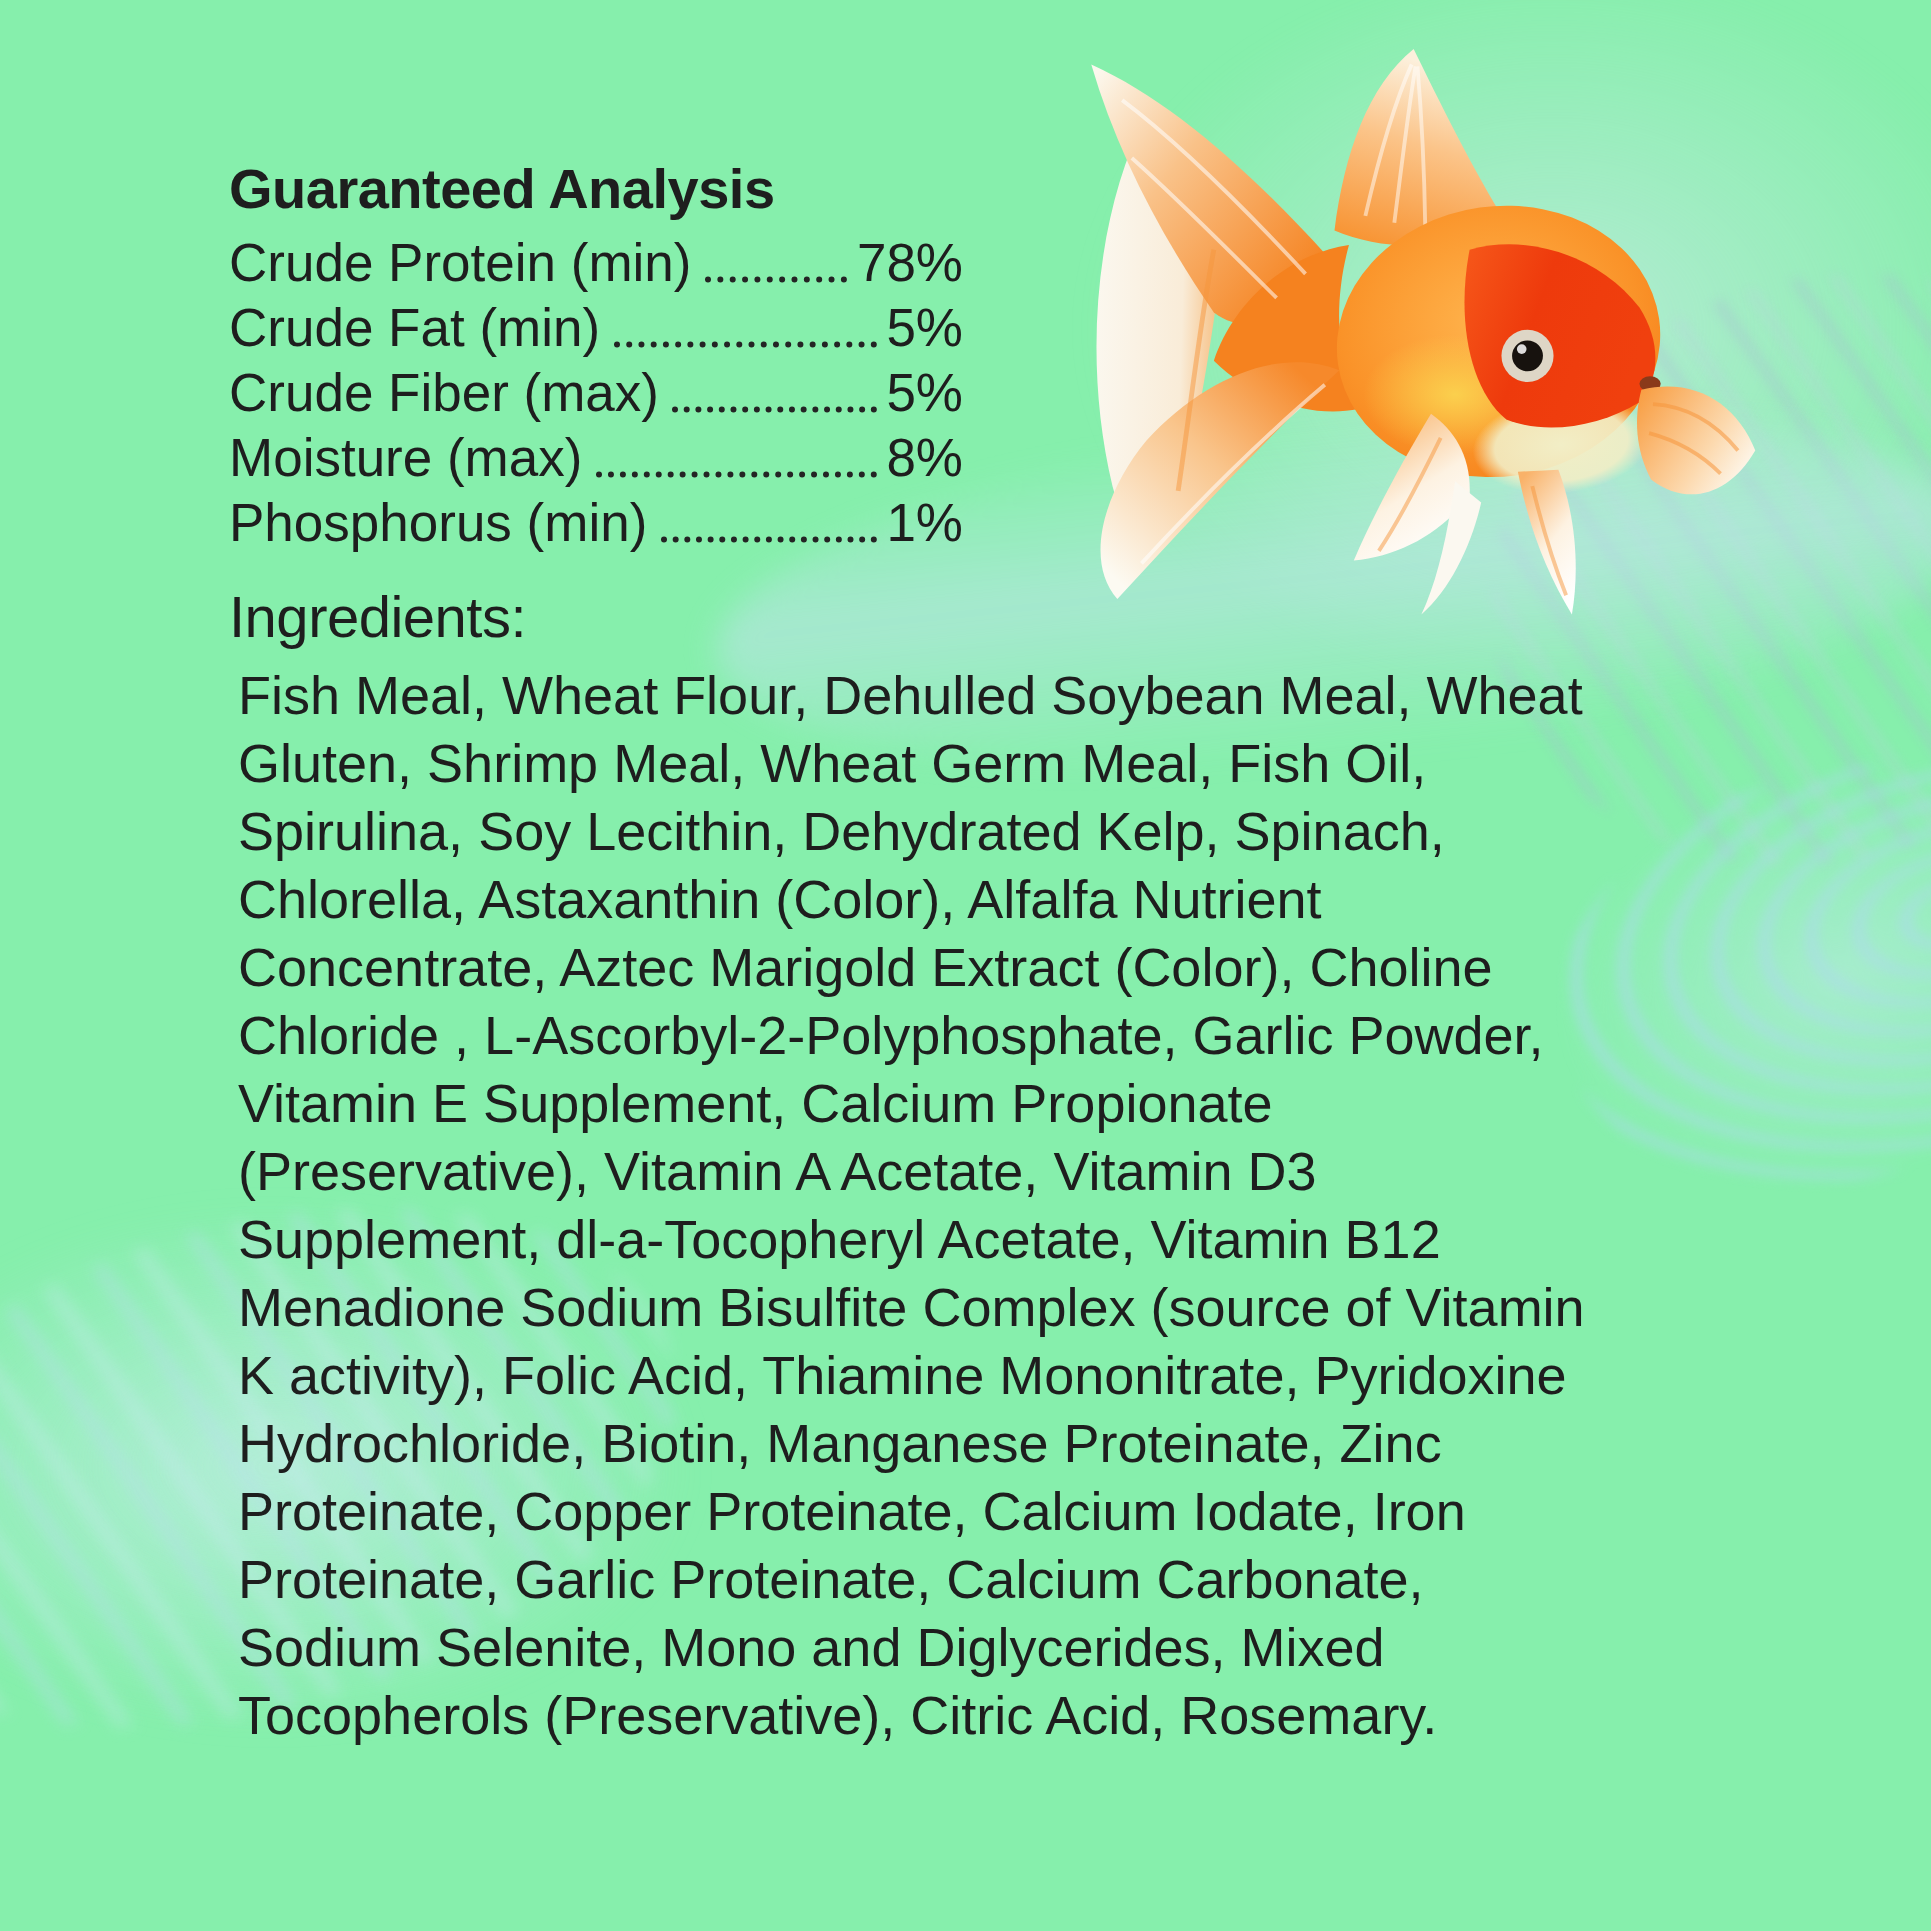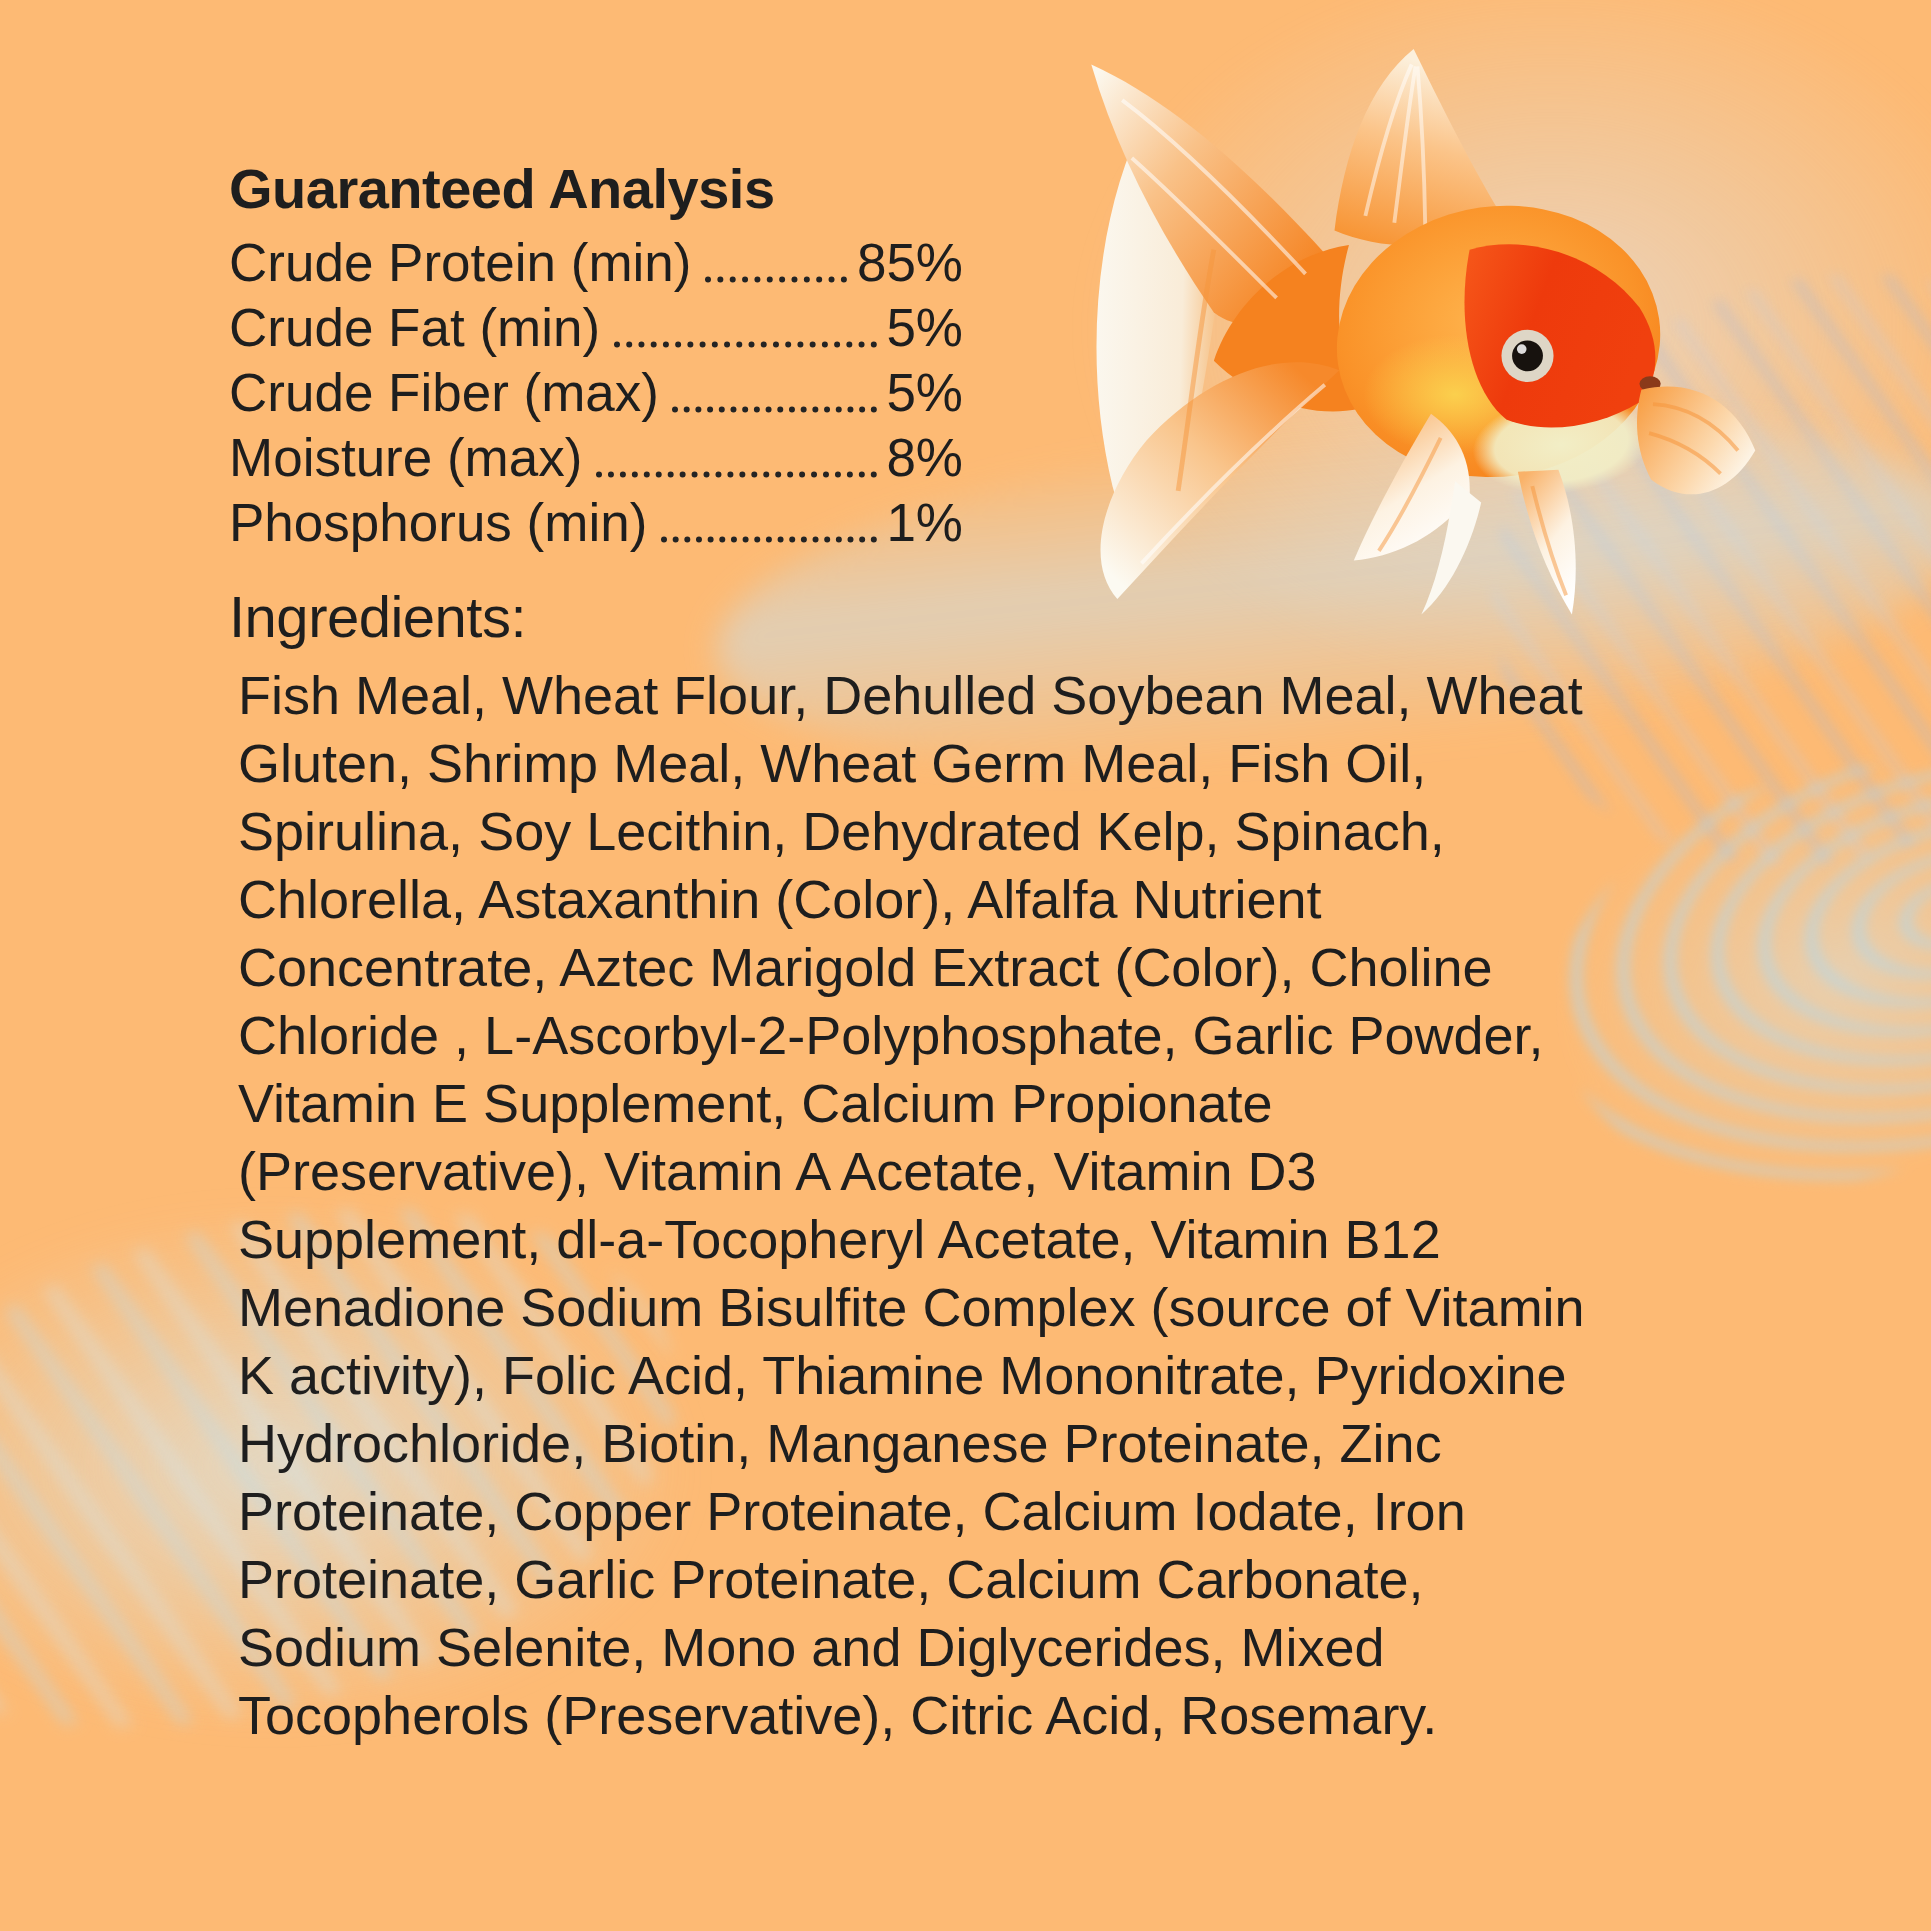--- a/index.html
+++ b/index.html
@@ -1,20 +1,20 @@
 <!DOCTYPE html>
 <html><head>
 <meta charset="utf-8">
 <style>
   html, body { margin: 0; padding: 0; background: #ffffff; }
   .canvas {
     position: relative;
     width: 1931px;
     height: 1931px;
-    background: #fdba74;
+    background: #86efac;
     overflow: hidden;
     font-family: "Liberation Sans", sans-serif;
     color: #1e1e1e;
   }
 
   
   .layer { position: absolute; pointer-events: none; }
   .wash-top-right {
     left: 1081px; top: -39px; width: 946px; height: 734px;
     background: radial-gradient(closest-side, rgba(219,232,245,0.55), rgba(219,232,245,0));
@@ -234,21 +234,21 @@
       </g>
     </svg>
   </div>
 
   <section class="ga">
     <div class="ga-title">Guaranteed Analysis</div>
 
     <div class="ga-row">
       <span>Crude Protein (min)</span>
       <span class="ga-leader"></span>
-      <span>85%</span>
+      <span>78%</span>
     </div>
     <div class="ga-row">
       <span>Crude Fat (min)</span>
       <span class="ga-leader"></span>
       <span>5%</span>
     </div>
     <div class="ga-row">
       <span>Crude Fiber (max)</span>
       <span class="ga-leader"></span>
       <span>5%</span>

